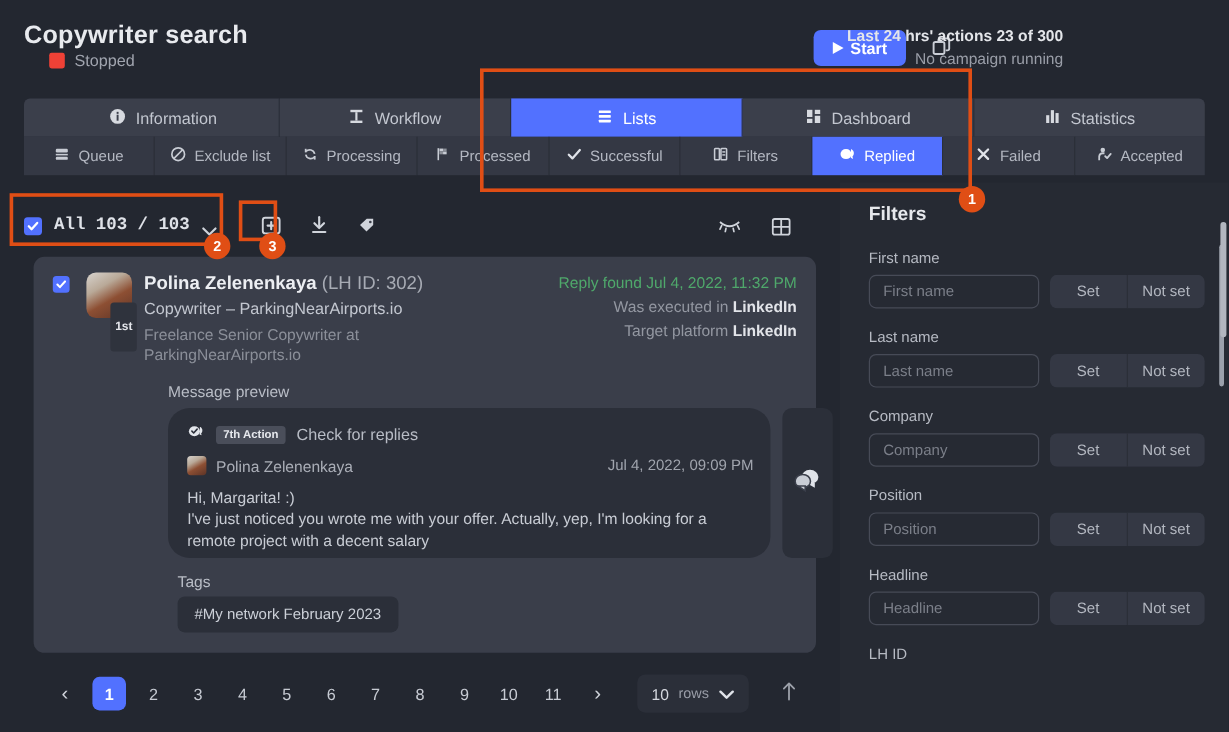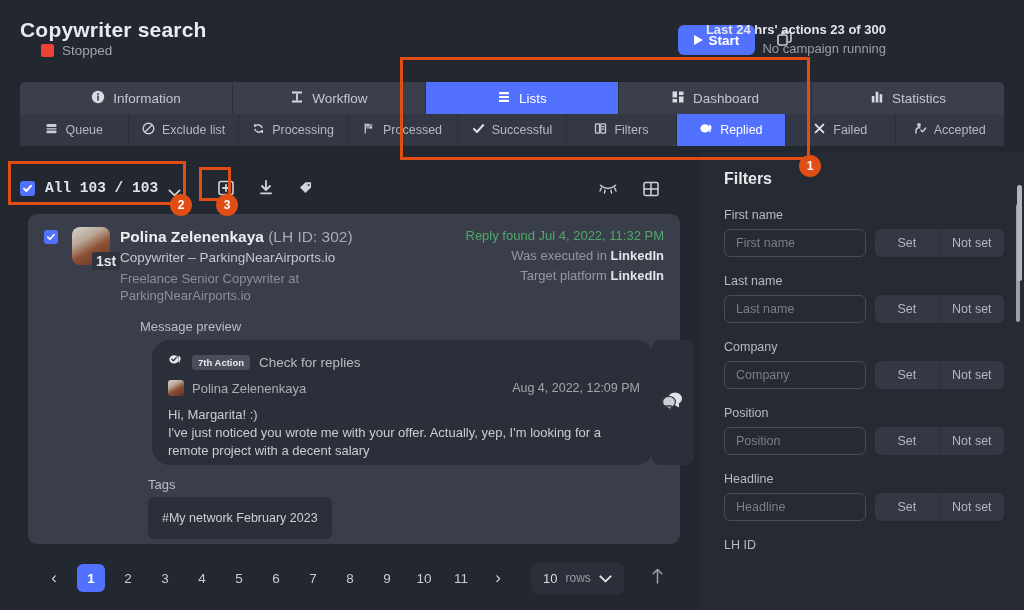--- a/index.html
+++ b/index.html
@@ -85,36 +85,36 @@
     background: #3a3e4a; border-radius: 9px;
   }
   .card-cb { position: absolute; left: 16px; top: 16px; }
   .avatar {
     position: absolute; left: 44px; top: 13px; width: 38px; height: 38px; border-radius: 8px;
     background: linear-gradient(150deg,#d8d4cf 0%, #b9a998 32%, #8d4f33 58%, #5c3326 100%);
     overflow: hidden;
   }
   .deg {
     position: absolute; left: 64px; top: 38px; background: #2f333d; color: #e3e5ea;
-    font-size: 14px; font-weight: bold; border-radius: 3px; padding: 1px 4px;
+    font-size: 10px; font-weight: bold; border-radius: 3px; padding: 15px 4px;
   }
   .pname { position: absolute; left: 92px; top: 14px; font-size: 15.5px; font-weight: bold; color: #eceef2; }
   .pname .lh { font-weight: normal; color: #a7abb4; }
   .prole { position: absolute; left: 92px; top: 36px; font-size: 13.5px; color: #c3c7d0; }
   .pdesc { position: absolute; left: 92px; top: 56px; width: 300px; font-size: 13px; color: #8b8f99; line-height: 17px; }
 
   .meta { position: absolute; right: 16px; top: 14px; text-align: right; }
   .meta .m1 { font-size: 13px; color: #4fa86b; }
   .meta .m2, .meta .m3 { font-size: 13px; color: #9397a1; margin-top: 5px; }
   .meta b { color: #e2e4e9; font-weight: bold; }
 
   .mp-label { position: absolute; left: 112px; top: 105px; font-size: 13px; color: #b9bdc6; }
   .mp-box {
     position: absolute; left: 112px; top: 126px; width: 502px; height: 125px;
-    background: #2b2f39; border-radius: 18px; margin-left: 12px;
+    background: #2b2f39; border-radius: 18px;
   }
   .mp-head { position: absolute; left: 16px; top: 13px; display: flex; align-items: center; gap: 9px; }
   .act-badge { background: #4a4e5a; color: #e7e9ee; font-size: 9.5px; font-weight: bold; border-radius: 3px; padding: 2px 6px; }
   .act-title { font-size: 13.5px; color: #b8bcc5; }
   .mp-row2 { position: absolute; left: 16px; top: 40px; right: 14px; display: flex; align-items: center; justify-content: space-between; }
   .mp-who { display: flex; align-items: center; gap: 8px; font-size: 13px; color: #aaaeb7; }
   .mini-av {
     width: 16px; height: 16px; border-radius: 3px;
     background: linear-gradient(150deg,#d8d4cf 0%, #b9a998 32%, #8d4f33 58%, #5c3326 100%);
   }
@@ -122,21 +122,21 @@
   .mp-body { position: absolute; left: 16px; top: 66px; right: 16px; font-size: 13px; color: #c8ccd4; line-height: 18px; }
 
   .bubble-col {
     position: absolute; left: 624px; top: 126px; width: 42px; height: 125px;
     background: #2b2f39; border-radius: 8px; display: flex; align-items: center; justify-content: center;
     cursor: pointer;
   }
 
   .tags-label { position: absolute; left: 120px; top: 263px; font-size: 13px; color: #b9bdc6; }
   .tag {
-    position: absolute; left: 120px; top: 283px; height: 42px; padding: 4px 14px;
+    position: absolute; left: 120px; top: 283px; height: 30px; padding: 4px 14px;
     background: #2b2f39; border-radius: 6px; display: flex; align-items: center;
     font-size: 12.5px; color: #ccd0d8;
   }
 
   
   .pager { position: absolute; left: 40px; top: 410px; display: flex; align-items: center; gap: 0px; }
   .pg {
     min-width: 28px; height: 28px; border-radius: 6px;
     display: flex; align-items: center; justify-content: center;
     font-size: 13.5px; color: #c7cbd3; cursor: pointer; margin-right: 9px;
@@ -422,21 +422,21 @@
                 <path d="M10.6 2.6c1.6.8 2.3 2.2 2 3.7-.1.7-.5 1.3-1 1.8l.4 1.7-1.7-.8" fill="#e3e6eb"></path>
               </svg></span>
           <span class="act-badge">7th Action</span>
           <span class="act-title">Check for replies</span>
         </div>
         <div class="mp-row2">
           <span class="mp-who">
             <span class="mini-av"></span>
             <span>Polina Zelenenkaya</span>
           </span>
-          <span class="mp-date">Aug 4, 2022, 12:09 PM</span>
+          <span class="mp-date">Jul 4, 2022, 09:09 PM</span>
         </div>
         <div class="mp-body">
           <div>Hi, Margarita! :)</div>
           <div>I've just noticed you wrote me with your offer. Actually, yep, I'm looking for a remote project with a decent salary</div>
         </div>
       </div>
 
       <div class="bubble-col">
         <span>
           <svg width="26" height="22" viewBox="0 0 26 22">

